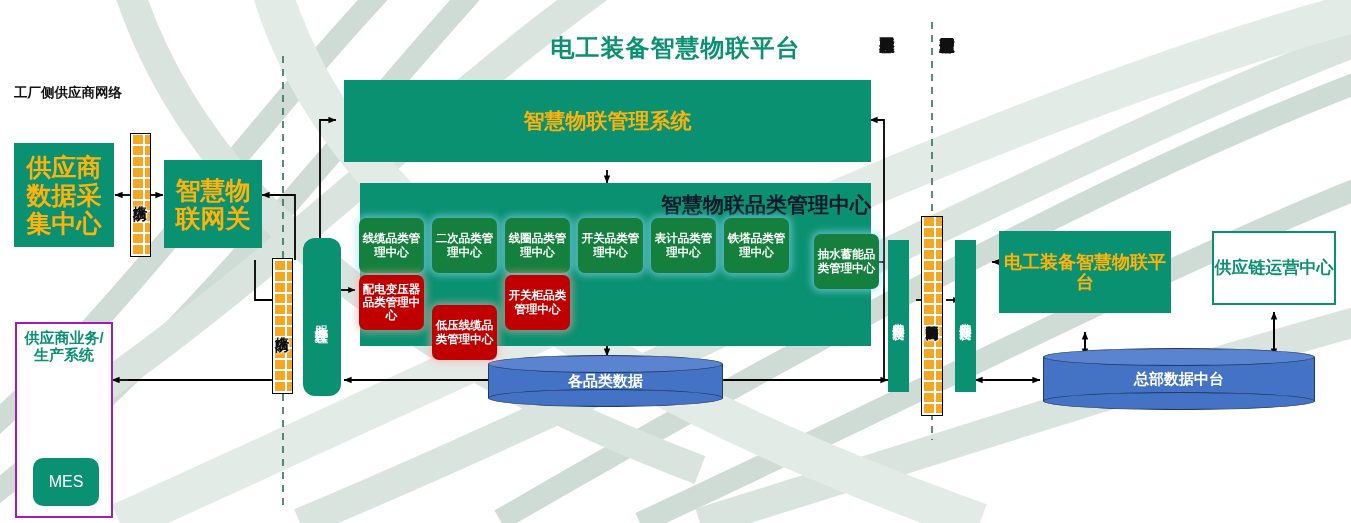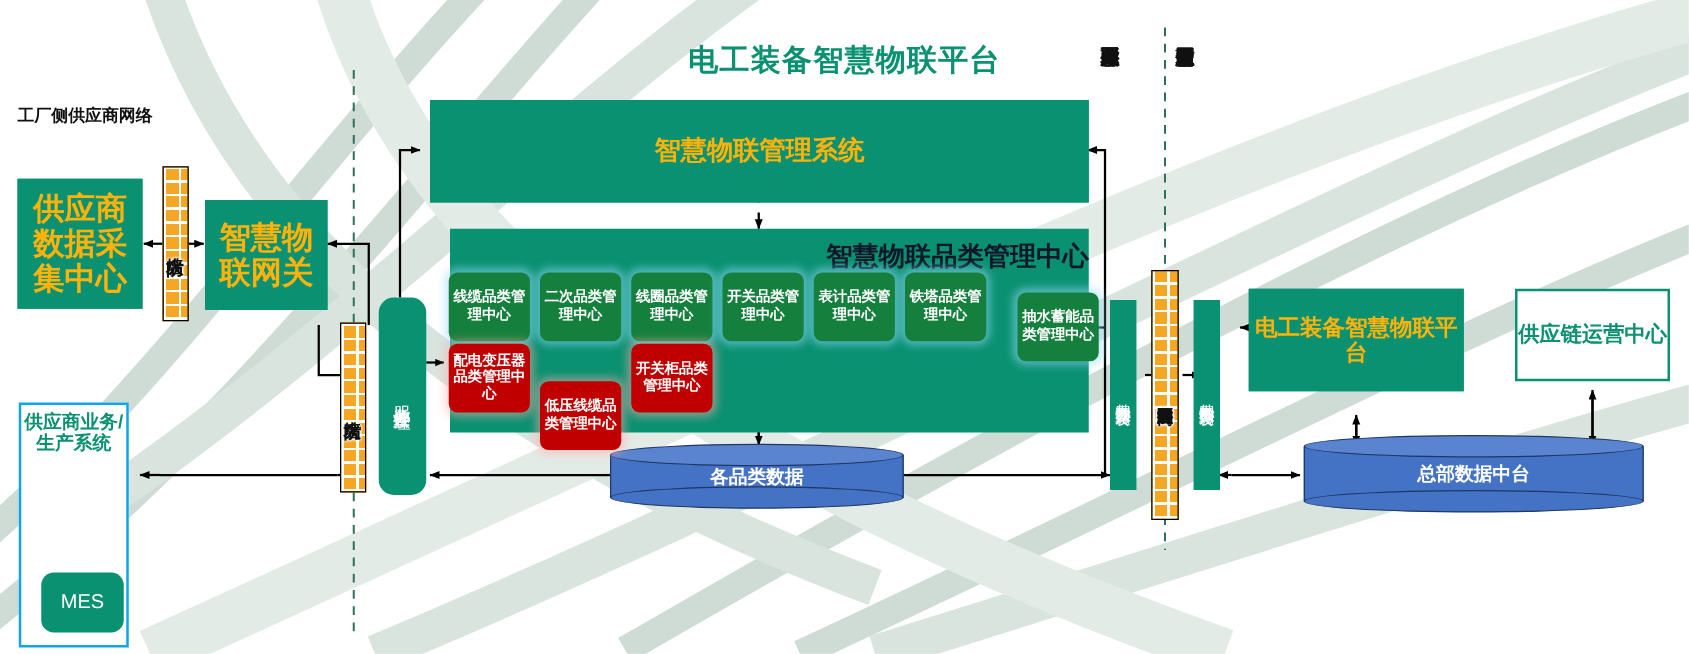--- a/index.html
+++ b/index.html
@@ -201,22 +201,22 @@
   </div>
 
   <div class="firewall" style="left:130px; top:133px; width:21px; height:124px;">
     <span class="fwtxt">防火墙</span>
   </div>
 
   <div class="gbox bigtxt" style="left:164px; top:160px; width:98px; height:88px;">
     <span>智慧物联网关</span>
   </div>
 
-  <div style="position:absolute; left:15px; top:322px; width:88px; height:196px;
-              border:2px solid #0ea5e9; background:#ffffff; z-index:6;">
+  <div style="position:absolute; left:15px; top:322px; width:98px; height:196px;
+              border:2px solid #a21caf; background:#ffffff; z-index:6;">
     <div style="color:#0a9171; font-weight:bold; font-size:15px; text-align:center;
                 line-height:1.15; padding:5px 2px 0;">供应商业务/生产系统</div>
     <div class="pill" style="left:16px; top:134px; width:66px; height:48px; position:absolute;">
       <span>MES</span>
     </div>
   </div>
 
   <div class="firewall" style="left:272px; top:258px; width:21px; height:136px;">
     <span class="fwtxt">防火墙</span>
   </div>

